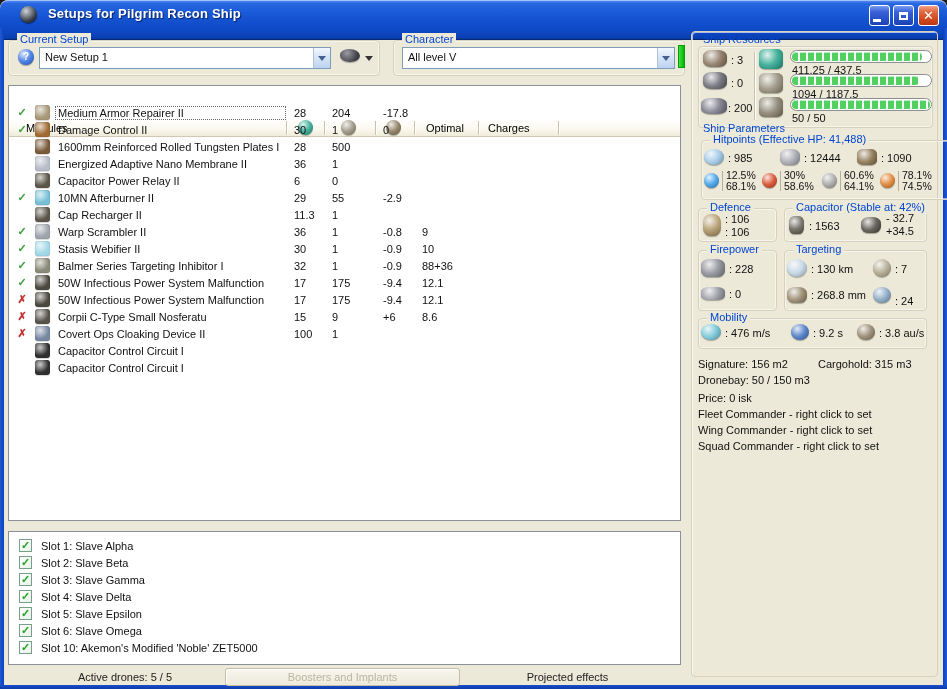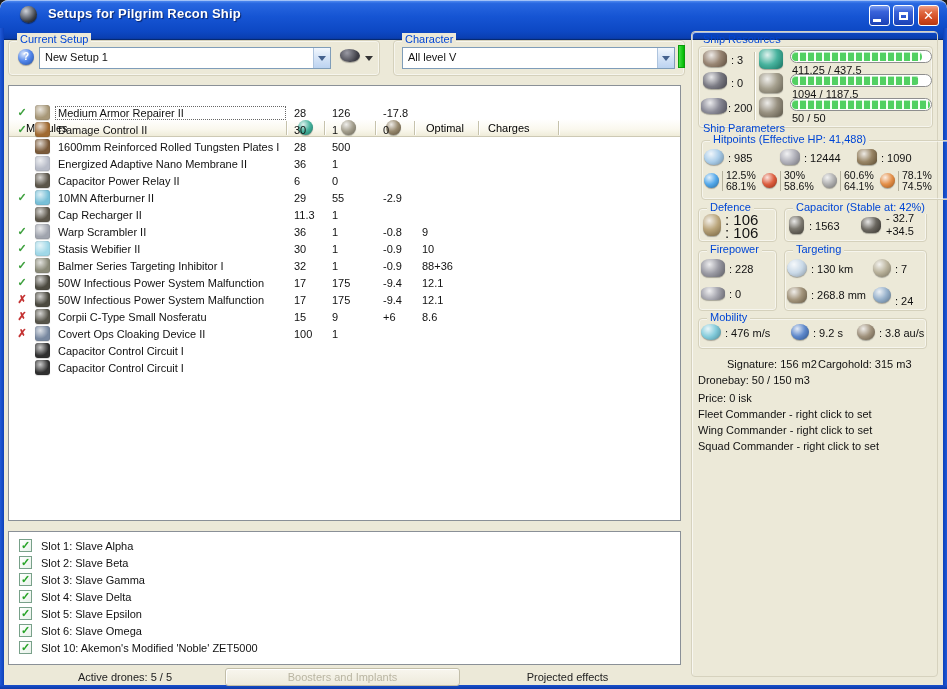--- a/index.html
+++ b/index.html
@@ -148,21 +148,21 @@
       <span class="hsep" style="left:469px;"></span>
       <span class="hlabel" style="left:479px;">Charges</span>
       <span class="hsep" style="left:549px;"></span>
     </div>
     <div class="mrows">
   <div class="mrow sel">
     <span class="chk ok">✓</span>
     <span class="mico" style="--c: #a89878;"></span>
     <span class="mname">Medium Armor Repairer II</span>
     <span class="cell c-cpu">28</span>
-    <span class="cell c-pg">126</span>
+    <span class="cell c-pg">204</span>
     <span class="cell c-cap">-17.8</span>
     <span class="cell c-optimal"></span>
     <span class="cell c-charges"></span>
     <span></span>
   </div>
 
   <div class="mrow">
     <span class="chk ok">✓</span>
     <span class="mico" style="--c: #a06a32;"></span>
     <span class="mname">Damage Control II</span>
@@ -440,21 +440,21 @@
       <span class="rstack" style="left:142px;top:29px;"><span>60.6%</span><br><span>64.1%</span></span>
 
       <span class="sph" style="position: absolute; left: 178px; top: 32px; width: 15px; height: 15px; --c: #e08030;"></span>
       <span class="rdiv" style="left:196px;top:30px;"></span>
       <span class="rstack" style="left:200px;top:29px;"><span>78.1%</span><br><span>74.5%</span></span>
     </div>
 
     <div class="group" style="left:6px;top:176px;width:79px;height:34px;">
       <span class="gcap">Defence</span>
       <span class="sph" style="position: absolute; left: 4px; top: 5px; width: 18px; height: 22px; border-radius: 40%; --c: #b09868;"></span>
-      <span class="rstack" style="left:26px;top:4px;font-size:15px;line-height:13px;"><span>: 106</span><br><span>: 106</span></span>
+      <span class="rstack" style="left:26px;top:4px;font-size:11px;line-height:13px;"><span>: 106</span><br><span>: 106</span></span>
     </div>
 
     <div class="group" style="left:92px;top:176px;width:143px;height:34px;">
       <span class="gcap">Capacitor (Stable at: 42%)</span>
       <span class="sph" style="position: absolute; left: 4px; top: 7px; width: 15px; height: 18px; border-radius: 35%; --c: #68645a;"></span>
       <span class="pval" style="left:24px;top:11px;">: 1563</span>
       <span class="sph" style="position: absolute; left: 76px; top: 8px; width: 20px; height: 16px; border-radius: 40%; --c: #56524a;"></span>
       <span class="rstack" style="left:101px;top:3px;font-size:11px;line-height:13px;"><span>- 32.7</span><br><span>+34.5</span></span>
     </div>
 
@@ -481,21 +481,21 @@
     <div class="group" style="left:6px;top:286px;width:229px;height:31px;">
       <span class="gcap">Mobility</span>
       <span class="sph" style="position: absolute; left: 2px; top: 5px; width: 20px; height: 16px; --c: #72c4d6;"></span>
       <span class="pval" style="left:26px;top:8px;">: 476 m/s</span>
       <span class="sph" style="position: absolute; left: 92px; top: 5px; width: 18px; height: 16px; --c: #4878c4;"></span>
       <span class="pval" style="left:114px;top:8px;">: 9.2 s</span>
       <span class="sph" style="position: absolute; left: 158px; top: 5px; width: 18px; height: 16px; --c: #94846c;"></span>
       <span class="pval" style="left:180px;top:8px;">: 3.8 au/s</span>
     </div>
 
-    <span class="pval" style="left:6px;top:326px;margin-left:29px;">Signature: 156 m2</span>
+    <span class="pval" style="left:6px;top:326px;">Signature: 156 m2</span>
     <span class="pval" style="left:126px;top:326px;">Cargohold: 315 m3</span>
     <span class="pval" style="left:6px;top:342px;">Dronebay: 50 / 150 m3</span>
     <span class="pval" style="left:6px;top:360px;">Price: 0 isk</span>
     <span class="pval" style="left:6px;top:376px;">Fleet Commander - right click to set</span>
     <span class="pval" style="left:6px;top:392px;">Wing Commander - right click to set</span>
     <span class="pval" style="left:6px;top:408px;">Squad Commander - right click to set</span>
   </div>
 </div>
 
 </body></html>

